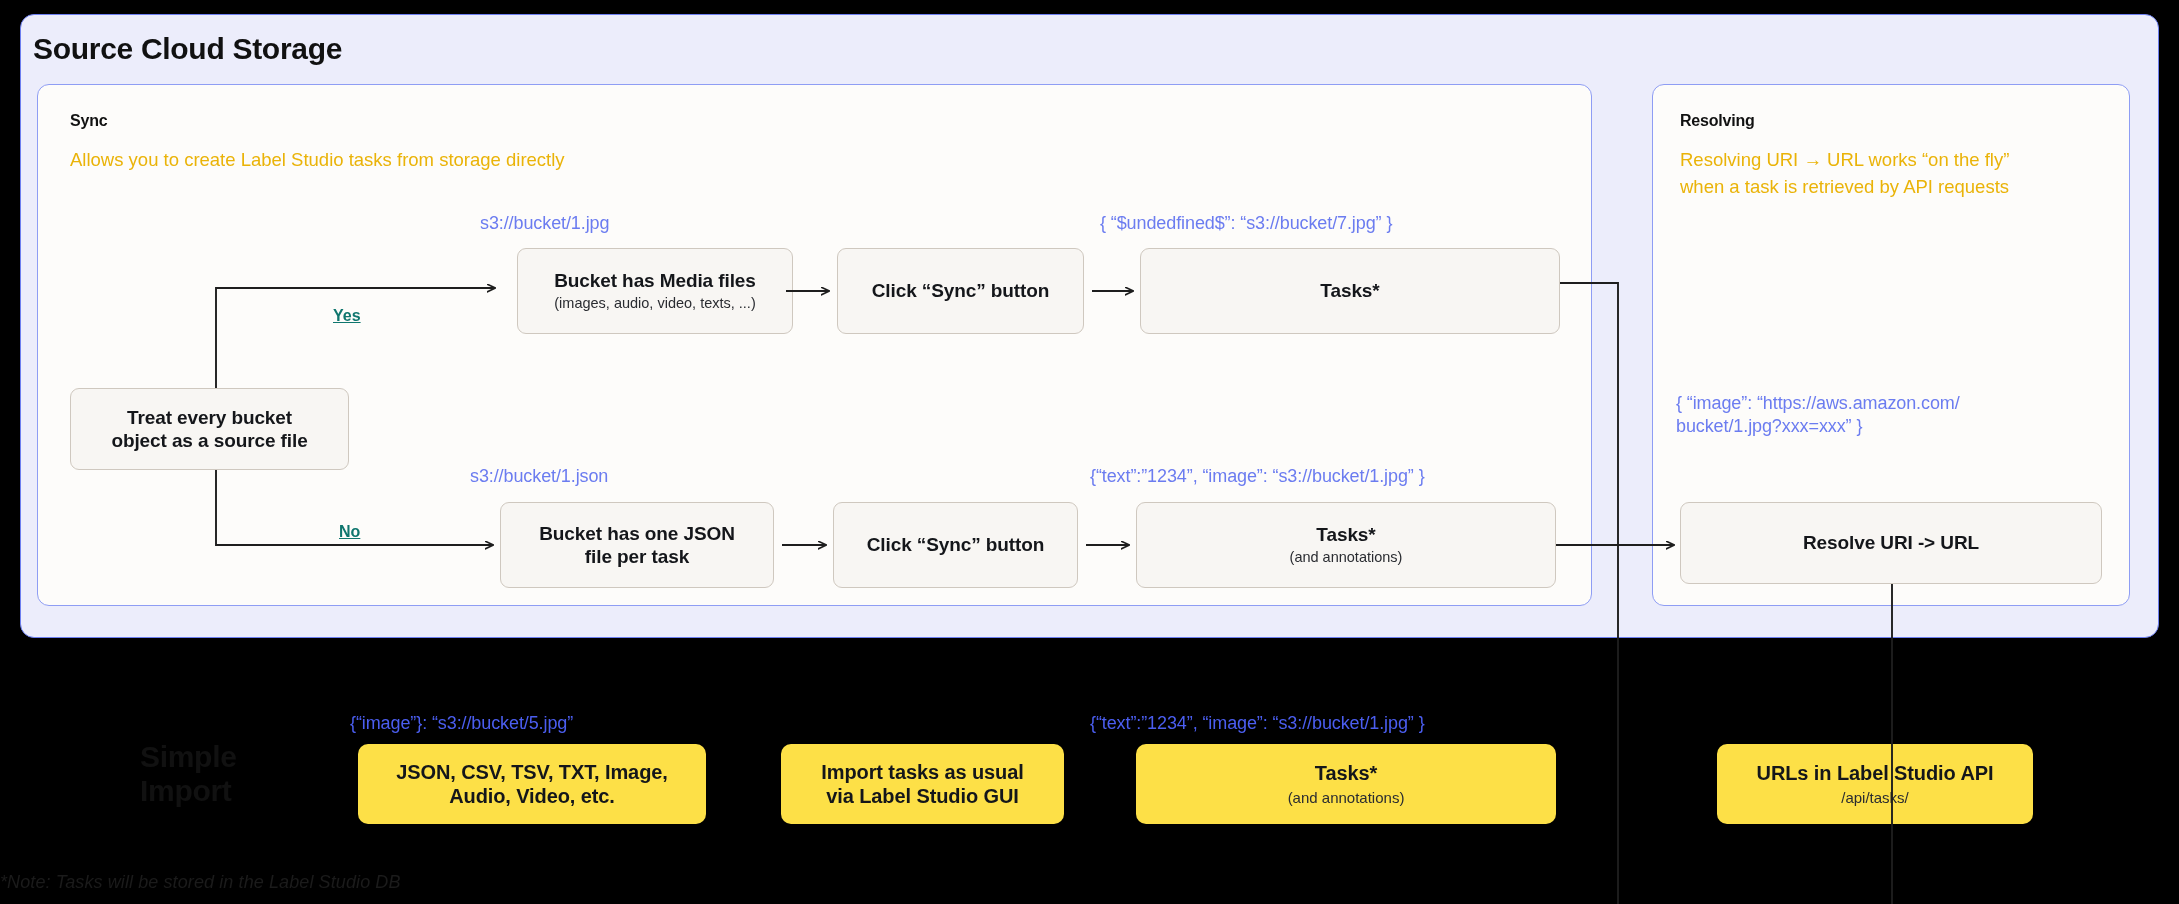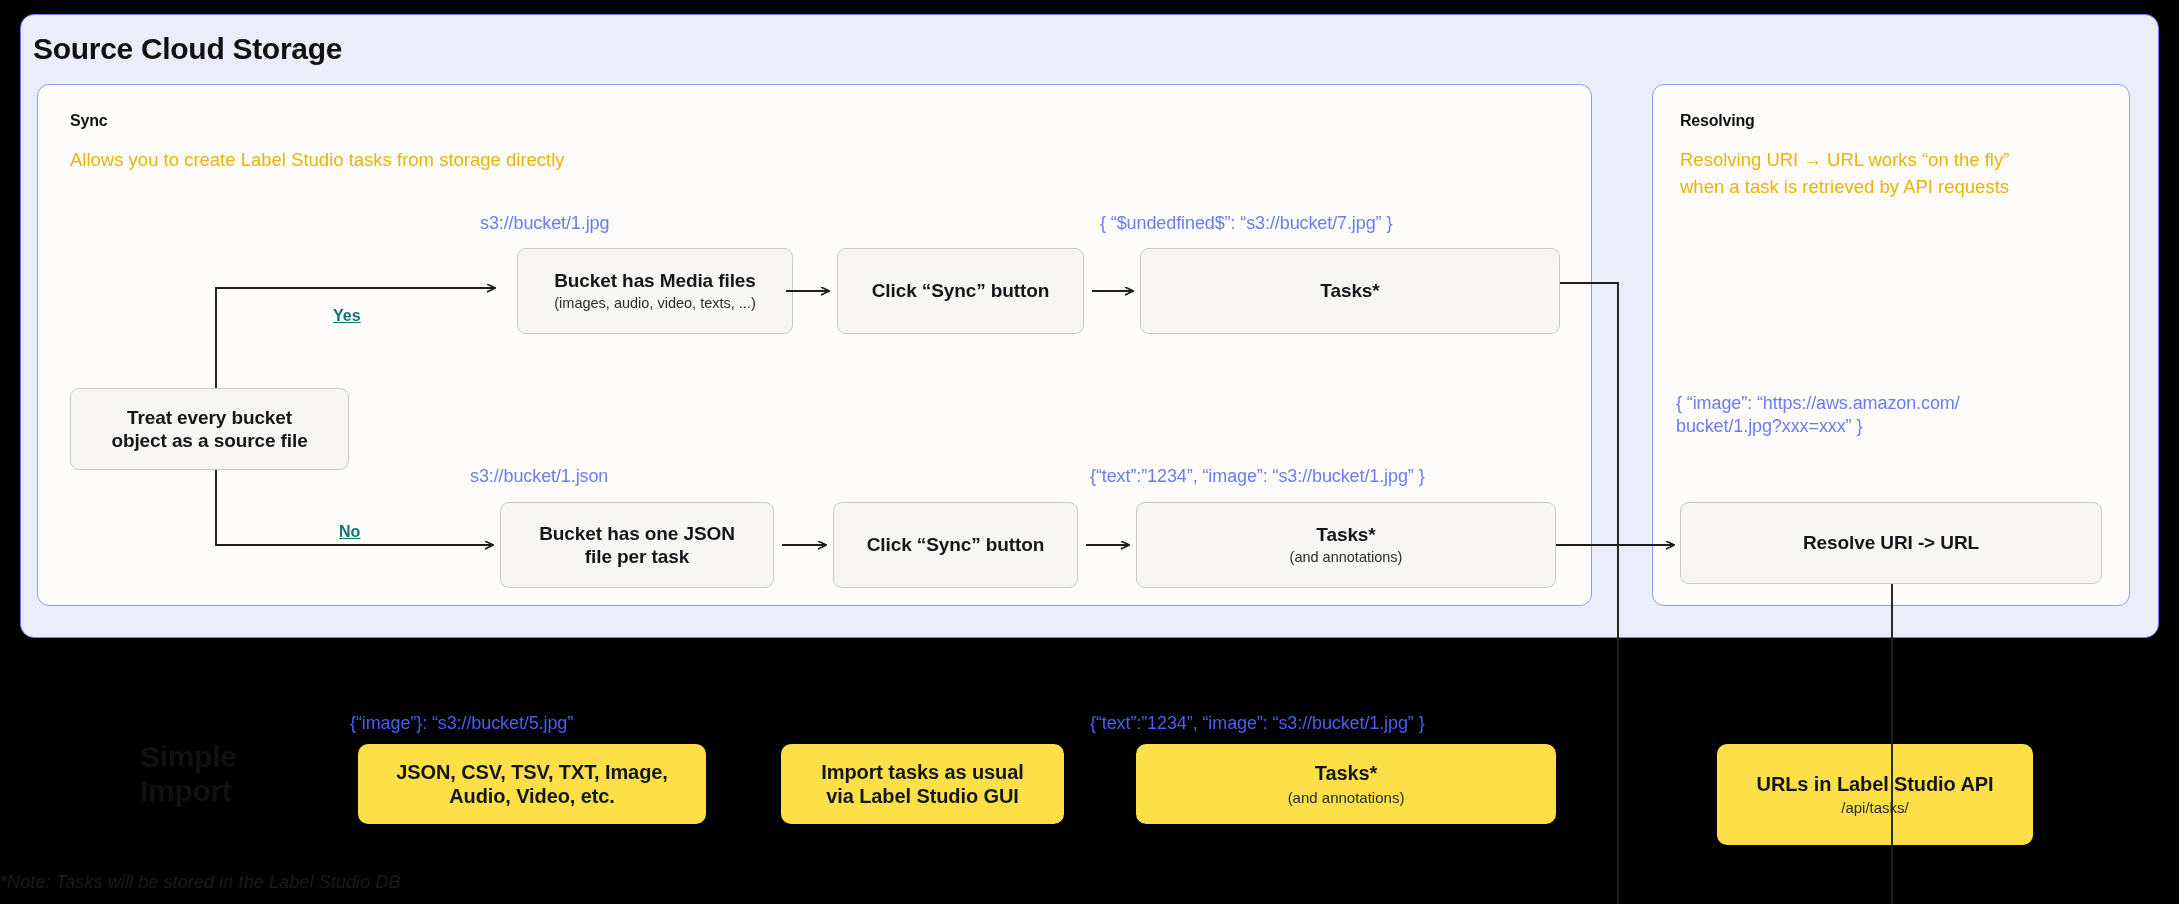--- a/index.html
+++ b/index.html
@@ -157,21 +157,21 @@
 via Label Studio GUI</span>
   </div>
 
   <div class="ann strong" style="left:1090px;top:712px;width:460px;">{“text”:”1234”,  “image”: “s3://bucket/1.jpg” }</div>
 
   <div class="box bright" style="left:1136px;top:744px;width:420px;height:80px;">
     <span class="ttl">Tasks*</span>
     <span class="sub">(and annotations)</span>
   </div>
 
-  <div class="box bright" style="left:1717px;top:744px;width:316px;height:101px;">
+  <div class="box bright" style="left:1717px;top:744px;width:316px;height:80px;">
     <span class="ttl">URLs in Label Studio API</span>
     <span class="sub">/api/tasks/</span>
   </div>
 
   <div class="footnote">*Note: Tasks will be stored in the Label Studio DB</div>
 
   <svg class="wires" viewBox="0 0 2179 904">
     <defs>
       <marker id="ah" markerWidth="9" markerHeight="9" refX="8" refY="4.5" orient="auto" markerUnits="userSpaceOnUse">
         <path d="M0,0.6 L8.4,4.5 L0,8.4" fill="none" stroke="#1e1e1e" stroke-width="1.7" stroke-linecap="round" stroke-linejoin="round"></path>

